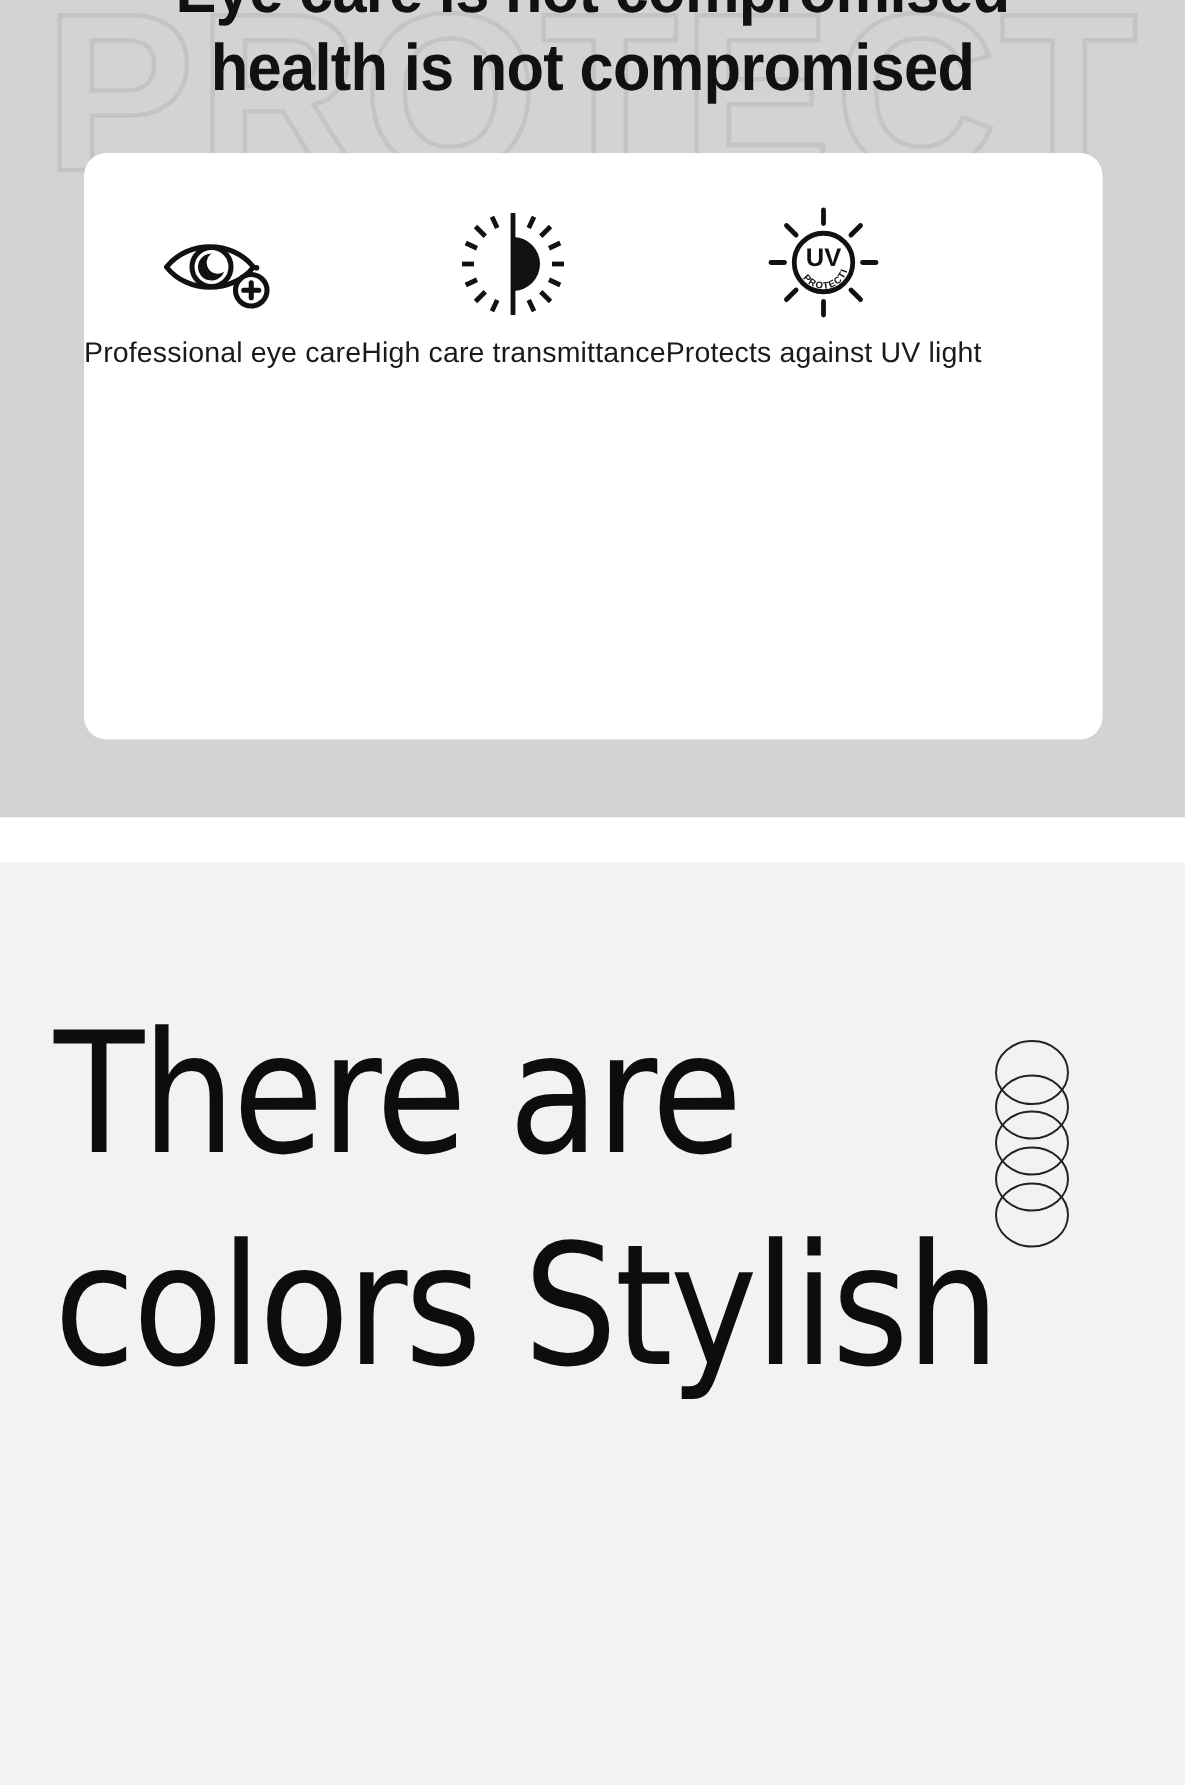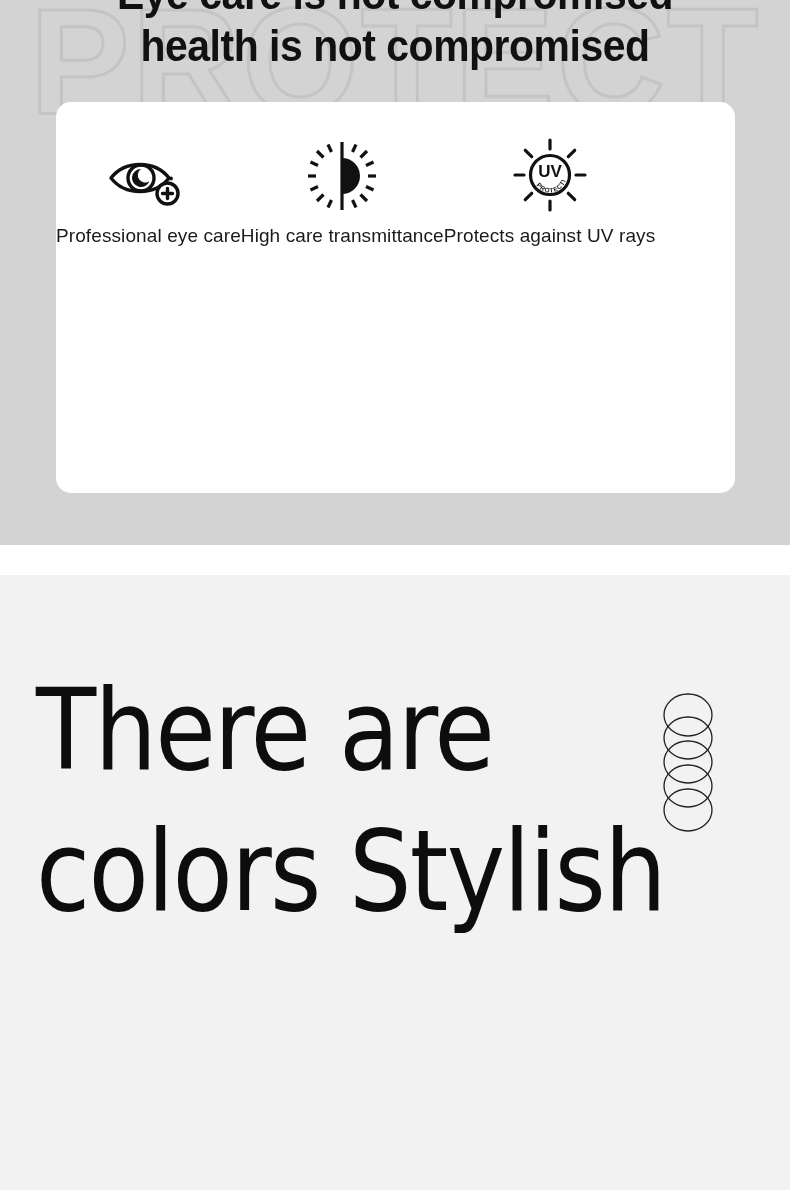--- a/index.html
+++ b/index.html
@@ -209,21 +209,21 @@
               <path d="M61.7 12.3 L55.3 18.7"></path>
               <path d="M18.7 55.3 L12.3 61.7"></path>
             </g>
             <text x="37" y="39" text-anchor="middle" font-size="17" font-weight="bold" font-family="Liberation Sans, DejaVu Sans, sans-serif" fill="#111" stroke="none">UV</text>
             <path id="uvarc" d="M21 42 a16.5 16.5 0 0 0 32 0" fill="none" stroke="none"></path>
             <text font-size="6.4" font-weight="bold" fill="#111" stroke="none" font-family="Liberation Sans, DejaVu Sans, sans-serif" letter-spacing="0.7">
               <textPath href="#uvarc" startOffset="13%">PROTECTION</textPath>
             </text>
           </svg>
         </div>
-        <div class="feature-label">Protects against UV rays</div>
+        <div class="feature-label">Protects against UV light</div>
       </div>
 
 
     </div>
   </div>
 </div>
 
 <div class="gap-strip"></div>
 
 <div class="colors-section">

